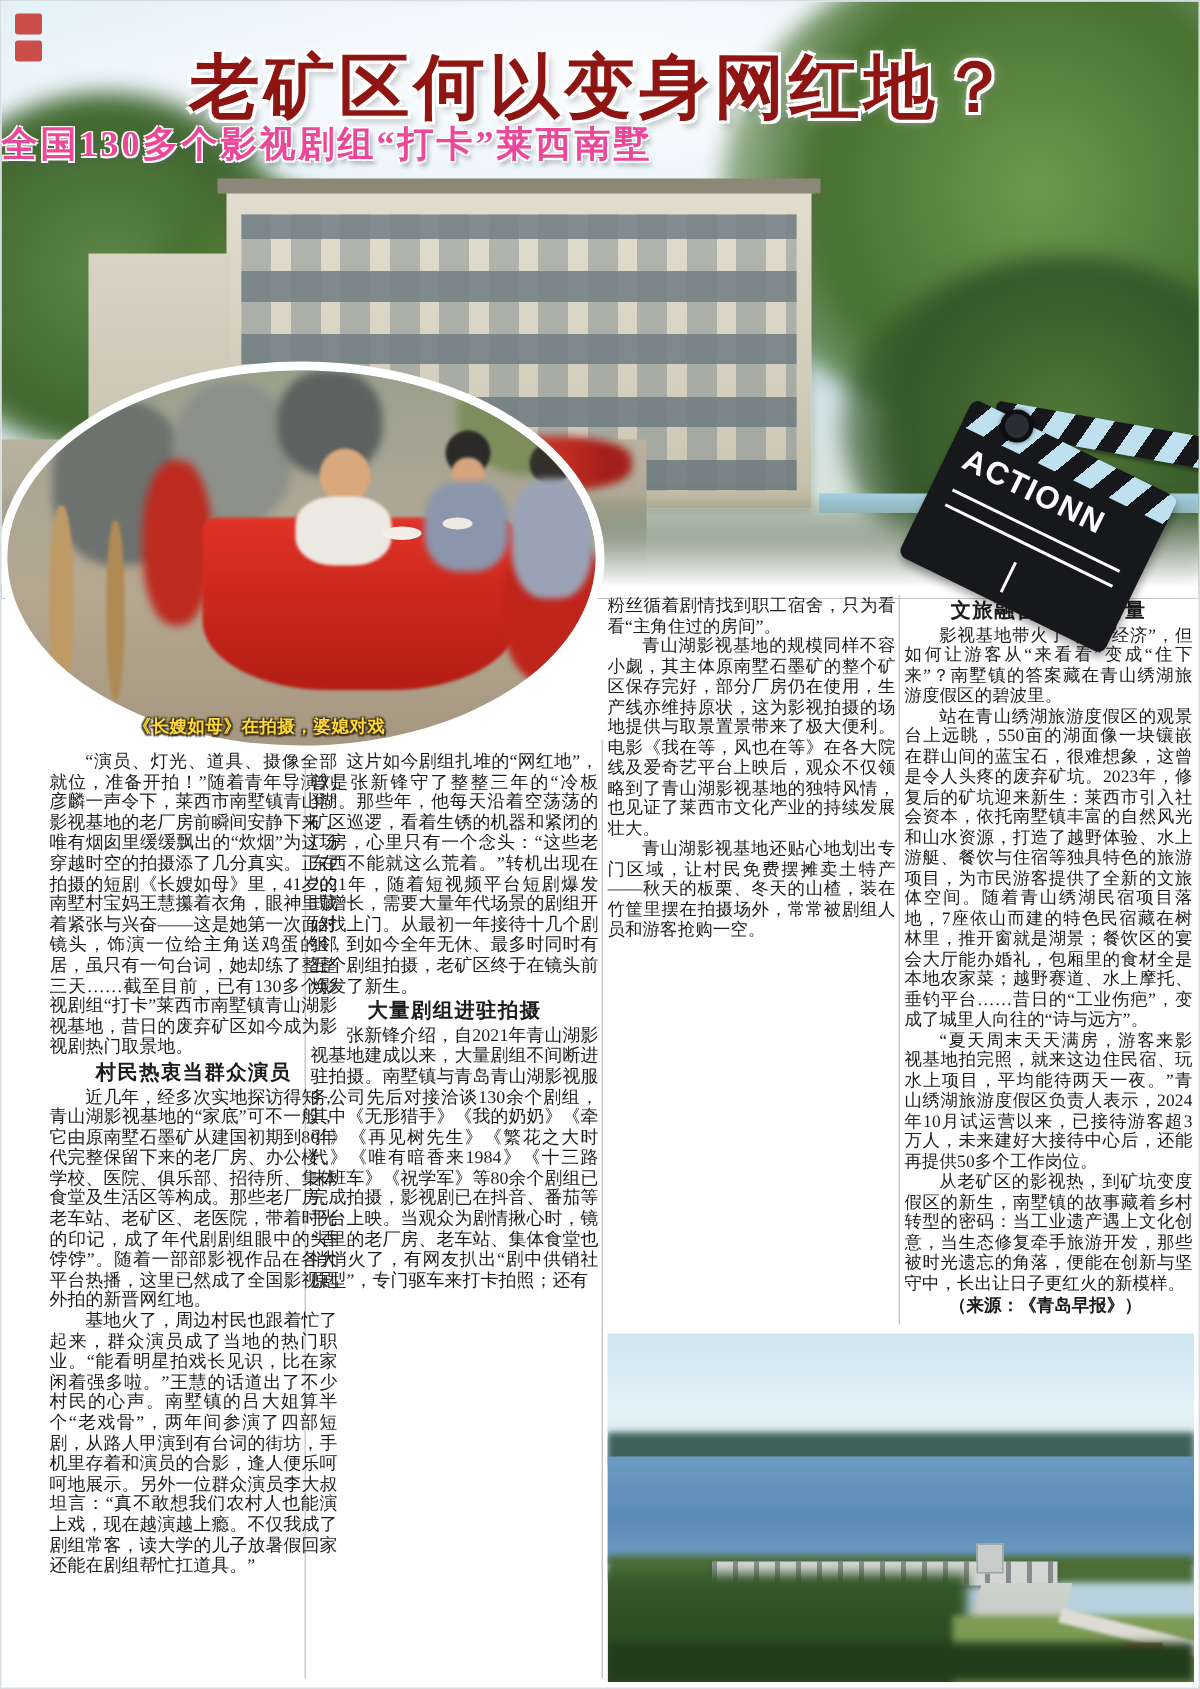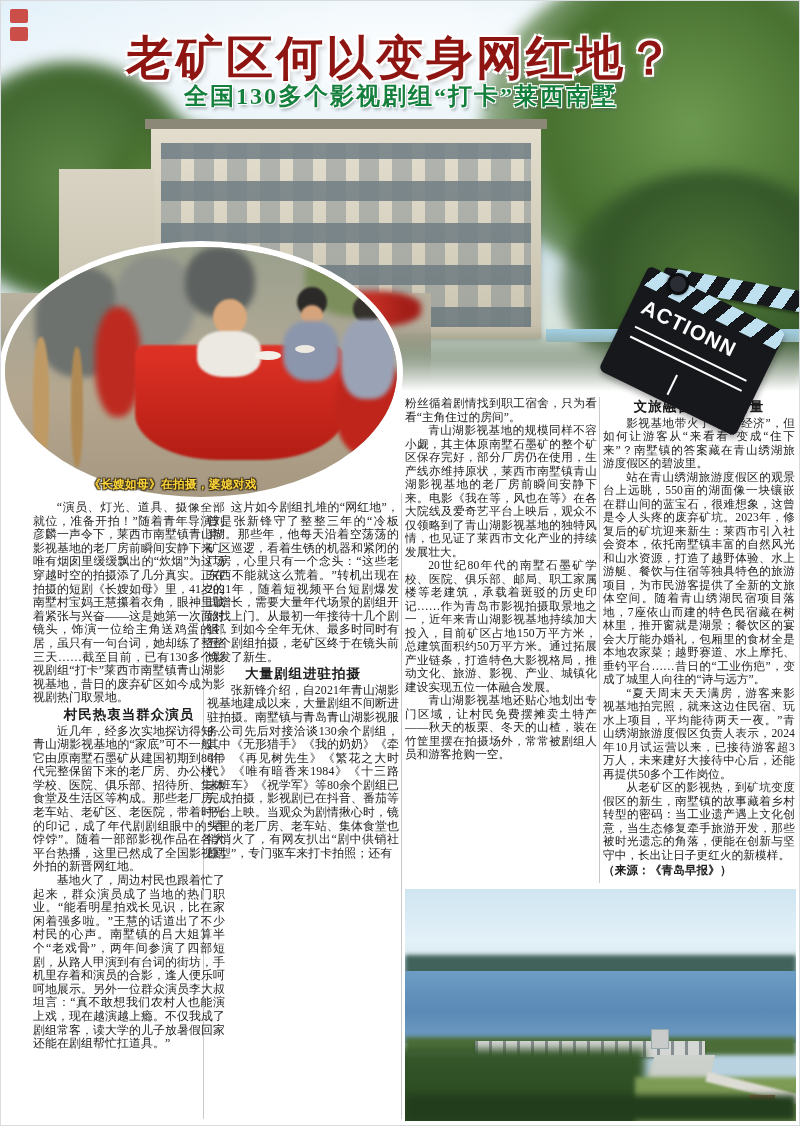--- a/index.html
+++ b/index.html
@@ -33,22 +33,22 @@
   .pool-strip{position:absolute;left:545px;top:328px;width:255px;height:13px;background:#a7d2e6;}
   .hero .fade{position:absolute;left:0;bottom:0;width:800px;height:64px;
         background:linear-gradient(180deg,rgba(255,255,255,0),#ffffff 88%);}
   .corner-mark{position:absolute;left:9px;top:8px;width:22px;height:34px;}
   .corner-mark i{display:block;width:18px;height:14px;margin-bottom:4px;background:#c4241c;opacity:.8;border-radius:2px;}
 
   
   .headline{position:absolute;left:0;top:26px;width:800px;text-align:center;z-index:5;
         font-size:47px;font-weight:900;letter-spacing:3px;color:#8e1511;
         text-shadow:-2px -2px 0 #fff,2px -2px 0 #fff,-2px 2px 0 #fff,2px 2px 0 #fff,0 0 8px rgba(255,255,255,.9),3px 4px 4px rgba(60,60,60,.35);}
-  .subheadline{position:absolute;left:0;top:79px;width:800px;text-align:center;z-index:5;
-        font-size:24px;font-weight:800;letter-spacing:2px;color:#15803d;
+  .subheadline{position:absolute;left:0;top:79px;width:800px;z-index:5;
+        font-size:24px;font-weight:800;letter-spacing:2px;color:#ec4899;
         text-shadow:-1px -1px 0 #fff,1px -1px 0 #fff,-1px 1px 0 #fff,1px 1px 0 #fff,2px 3px 3px rgba(80,90,100,.45);}
 
   
   .oval{position:absolute;left:4px;top:246px;width:392px;height:250px;border-radius:50%;overflow:hidden;z-index:4;
         background:linear-gradient(180deg,#99a08c 0%,#aaa694 30%,#b5a78f 60%,#a59780 100%);box-shadow:0 0 0 6px #fff;}
   .blob{position:absolute;border-radius:45%;filter:blur(3px);}
   .b-crowd1{left:30px;top:20px;width:90px;height:110px;background:#6e726e;}
   .b-crowd2{left:110px;top:8px;width:80px;height:95px;background:#8d9089;}
   .b-crowd3{left:180px;top:0px;width:70px;height:70px;background:#5d6160;}
   .b-green{left:300px;top:-10px;width:110px;height:80px;background:#7c8e5c;}
@@ -87,21 +87,21 @@
   .clap-hinge{position:absolute;left:34px;top:18px;width:16px;height:16px;border-radius:50%;background:#2a2d33;
         border:3px solid #0d0e10;box-shadow:0 0 3px rgba(0,0,0,.6);}
 
   
   .col{position:absolute;overflow:hidden;text-align:justify;z-index:3;
        font-size:11.9px;line-height:13.6px;letter-spacing:.1px;}
   .col p{margin:0;text-indent:2em;}
   .col p.cont{text-indent:0;}
   .col h4{margin:3px 0 3px;text-align:center;font-size:13.5px;letter-spacing:1px;
           font-family:"Liberation Sans","DejaVu Sans",sans-serif;font-weight:700;}
-  .col p.src{text-indent:0;text-align:left;font-weight:700;padding-right:4px;margin-top:2px;}
+  .col p.src{text-indent:0;text-align:center;font-weight:700;padding-right:4px;margin-top:2px;}
   #col1{left:8px;top:500px;width:192px;height:620px;margin-left:24px;}
   #col2{left:206px;top:500px;width:192px;height:620px;}
   #col3{left:404px;top:396px;width:192px;height:486px;font-size:11.6px;line-height:13.5px;}
   #col4{left:602px;top:396px;width:192px;height:486px;font-size:11.6px;line-height:13.5px;}
   .rule{position:absolute;width:1px;background:#c9c9c9;z-index:2;}
   #rule1{left:202px;top:500px;height:618px;}
   #rule2{left:400px;top:492px;height:626px;}
   #rule3{left:598px;top:396px;height:486px;}
 
   
@@ -198,22 +198,21 @@
       <p>近几年，经多次实地探访得知，青山湖影视基地的“家底”可不一般，它由原南墅石墨矿从建国初期到80年代完整保留下来的老厂房、办公楼、学校、医院、俱乐部、招待所、集体食堂及生活区等构成。那些老厂房、老车站、老矿区、老医院，带着时光的印记，成了年代剧剧组眼中的“香饽饽”。随着一部部影视作品在各大平台热播，这里已然成了全国影视剧外拍的新晋网红地。</p>
       <p>基地火了，周边村民也跟着忙了起来，群众演员成了当地的热门职业。“能看明星拍戏长见识，比在家闲着强多啦。”王慧的话道出了不少村民的心声。南墅镇的吕大姐算半个“老戏骨”，两年间参演了四部短剧，从路人甲演到有台词的街坊，手机里存着和演员的合影，逢人便乐呵呵地展示。另外一位群众演员李大叔坦言：“真不敢想我们农村人也能演上戏，现在越演越上瘾。不仅我成了剧组常客，读大学的儿子放暑假回家还能在剧组帮忙扛道具。”</p>
     </div>
   <div class="col" id="col2">
       <p>这片如今剧组扎堆的“网红地”，曾是张新锋守了整整三年的“冷板凳”。那些年，他每天沿着空荡荡的矿区巡逻，看着生锈的机器和紧闭的厂房，心里只有一个念头：“这些老东西不能就这么荒着。”转机出现在2021年，随着短视频平台短剧爆发式增长，需要大量年代场景的剧组开始找上门。从最初一年接待十几个剧组，到如今全年无休、最多时同时有五个剧组拍摄，老矿区终于在镜头前焕发了新生。</p>
       <h4>大量剧组进驻拍摄</h4>
       <p>张新锋介绍，自2021年青山湖影视基地建成以来，大量剧组不间断进驻拍摄。南墅镇与青岛青山湖影视服务公司先后对接洽谈130余个剧组，其中《无形猎手》《我的奶奶》《牵引》《再见树先生》《繁花之大时代》《唯有暗香来1984》《十三路末班车》《祝学军》等80余个剧组已完成拍摄，影视剧已在抖音、番茄等平台上映。当观众为剧情揪心时，镜头里的老厂房、老车站、集体食堂也悄悄火了，有网友扒出“剧中供销社原型”，专门驱车来打卡拍照；还有</p>
     </div>
   <div class="col" id="col3">
       <p class="cont">粉丝循着剧情找到职工宿舍，只为看看“主角住过的房间”。</p>
-      <p>青山湖影视基地的规模同样不容小觑，其主体原南墅石墨矿的整个矿区保存完好，部分厂房仍在使用，生产线亦维持原状，莱西市南墅镇青山湖影视基地的老厂房前瞬间安静下来。电影《我在等，风也在等》在各大院线及爱奇艺平台上映后，观众不仅领略到了青山湖影视基地的独特风情，也见证了莱西市文化产业的持续发展壮大。</p>
-      <p>20世纪80年代的南墅石墨矿学校、医院、俱乐部、邮局、职工家属楼等老建筑，承载着斑驳的历史印记……作为青岛市影视拍摄取景地之一，近年来青山湖影视基地持续加大投入，目前矿区占地150万平方米，总建筑面积约50万平方米。通过拓展产业链条，打造特色大影视格局，推动文化、旅游、影视、产业、城镇化建设实现五位一体融合发展。</p>
+      <p>青山湖影视基地的规模同样不容小觑，其主体原南墅石墨矿的整个矿区保存完好，部分厂房仍在使用，生产线亦维持原状，这为影视拍摄的场地提供与取景置景带来了极大便利。电影《我在等，风也在等》在各大院线及爱奇艺平台上映后，观众不仅领略到了青山湖影视基地的独特风情，也见证了莱西市文化产业的持续发展壮大。</p>
       <p>青山湖影视基地还贴心地划出专门区域，让村民免费摆摊卖土特产——秋天的板栗、冬天的山楂，装在竹筐里摆在拍摄场外，常常被剧组人员和游客抢购一空。</p>
     </div>
   <div class="col" id="col4">
       <h4>文旅融合流量变留量</h4>
       <p>影视基地带火了“打卡经济”，但如何让游客从“来看看”变成“住下来”？南墅镇的答案藏在青山绣湖旅游度假区的碧波里。</p>
       <p>站在青山绣湖旅游度假区的观景台上远眺，550亩的湖面像一块镶嵌在群山间的蓝宝石，很难想象，这曾是令人头疼的废弃矿坑。2023年，修复后的矿坑迎来新生：莱西市引入社会资本，依托南墅镇丰富的自然风光和山水资源，打造了越野体验、水上游艇、餐饮与住宿等独具特色的旅游项目，为市民游客提供了全新的文旅体空间。随着青山绣湖民宿项目落地，7座依山而建的特色民宿藏在树林里，推开窗就是湖景；餐饮区的宴会大厅能办婚礼，包厢里的食材全是本地农家菜；越野赛道、水上摩托、垂钓平台……昔日的“工业伤疤”，变成了城里人向往的“诗与远方”。</p>
       <p>“夏天周末天天满房，游客来影视基地拍完照，就来这边住民宿、玩水上项目，平均能待两天一夜。”青山绣湖旅游度假区负责人表示，2024年10月试运营以来，已接待游客超3万人，未来建好大接待中心后，还能再提供50多个工作岗位。</p>
       <p>从老矿区的影视热，到矿坑变度假区的新生，南墅镇的故事藏着乡村转型的密码：当工业遗产遇上文化创意，当生态修复牵手旅游开发，那些被时光遗忘的角落，便能在创新与坚守中，长出让日子更红火的新模样。</p>
       <p class="src">（来源：《青岛早报》）</p>
     </div>

